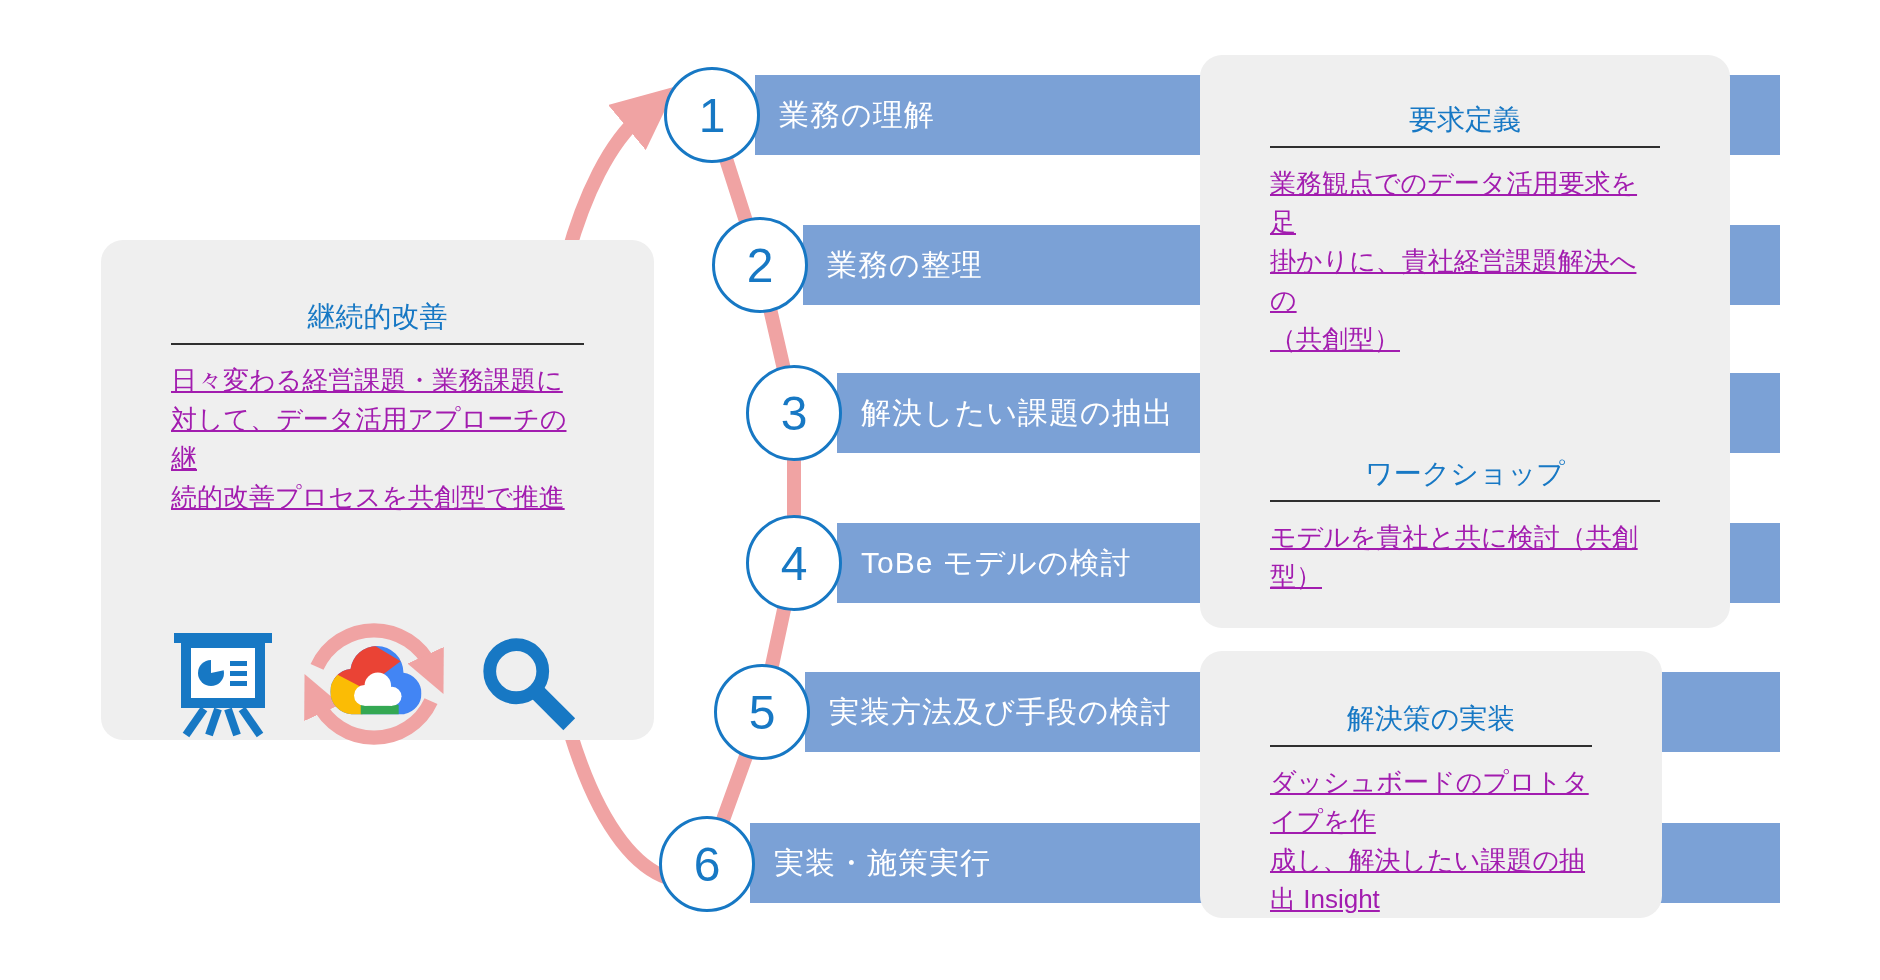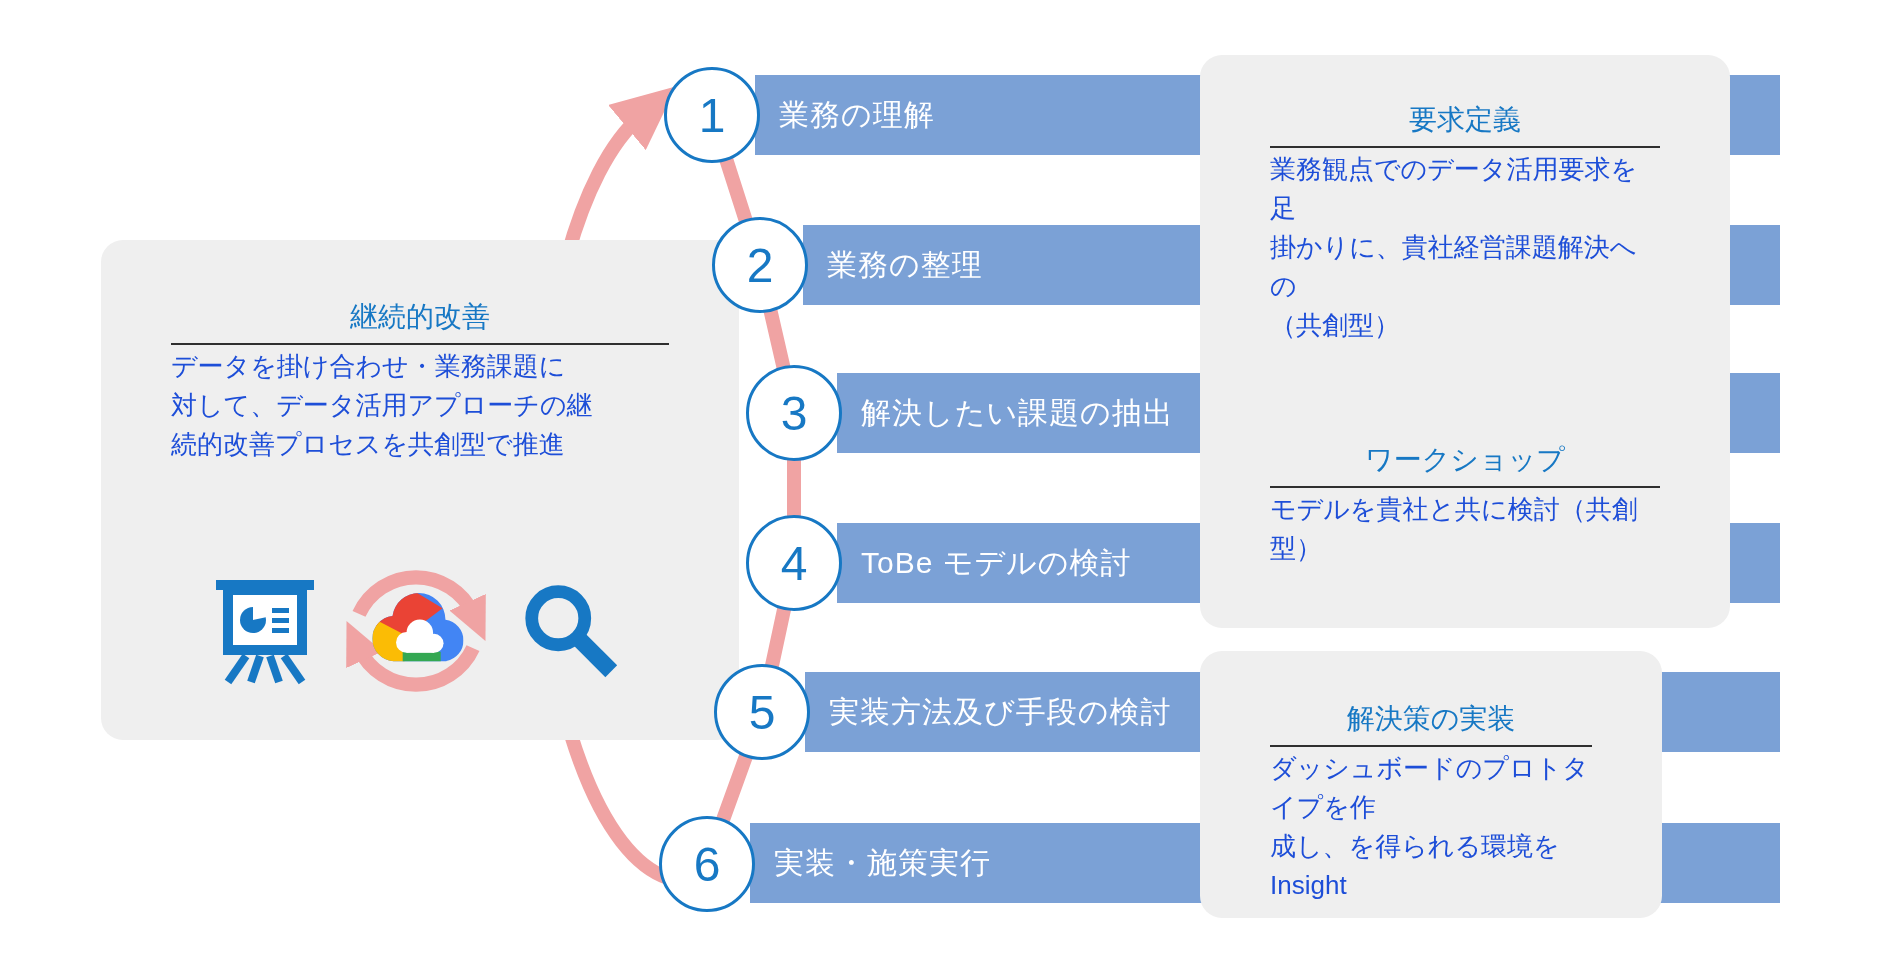--- a/index.html
+++ b/index.html
@@ -32,29 +32,29 @@
   .c2{left:712px;top:217px;}
   .c3{left:746px;top:365px;}
   .c4{left:746px;top:515px;}
   .c5{left:714px;top:664px;}
   .c6{left:659px;top:816px;}
   
   .panel{
     position:absolute;background:#efefef;border-radius:22px;z-index:3;
     box-sizing:border-box;padding:4px 70px;
   }
-  .panel-left {left:101px;top:240px;width:638px;height:500px;padding-top:57px;}
+  .panel-left {left:101px;top:240px;width:553px;height:500px;padding-top:57px;}
   .panel-rt   {left:1200px;top:55px;width:530px;height:573px;padding-top:45px;}
   .panel-rb   {left:1200px;top:651px;width:462px;height:267px;padding-top:48px;}
   .sec-title{
     color:#1778c4;font-size:28px;font-weight:500;text-align:center;
     line-height:40px;white-space:nowrap;
   }
   .rule{height:2px;background:#2f2f2f;margin-top:6px;}
-  .body-text{margin-top:2px;color:#1d4ed8;font-size:26px;line-height:39px;}
+  .body-text{margin-top:16px;color:#a21caf;font-size:26px;line-height:39px;text-decoration:underline;}
   .sec2{margin-top:95px;}
   
   .icon-row{
     margin-top:72px;display:flex;align-items:center;justify-content:center;gap:6px;
   }
 </style>
 </head>
 <body>
 
 <div class="canvas">
@@ -106,21 +106,21 @@
       <span>5</span>
     </div>
   <div class="circle c6">
       <span>6</span>
     </div>
 
   <div class="panel panel-left">
     <div class="sec-title">継続的改善</div>
     <div class="rule"></div>
     <div class="body-text">
-      <div>データを掛け合わせ・業務課題に</div>
+      <div>日々変わる経営課題・業務課題に</div>
       <div>対して、データ活用アプローチの継</div>
       <div>続的改善プロセスを共創型で推進</div>
     </div>
     <div class="icon-row">
 
       <svg width="100" height="112" viewBox="0 0 100 110">
         <rect x="1" y="4" width="98" height="10" fill="#1778c4"></rect>
         <rect x="13" y="14" width="74" height="60" fill="#ffffff" stroke="#1778c4" stroke-width="10"></rect>
         <circle cx="38" cy="44" r="13" fill="#1778c4"></circle>
         <path d="M38,44 L38,29 A15,15 0 0 1 52,41 Z" fill="#ffffff"></path>
@@ -185,17 +185,17 @@
         <div>モデルを貴社と共に検討（共創型）</div>
       </div>
     </div>
   </div>
 
   <div class="panel panel-rb">
     <div class="sec-title">解決策の実装</div>
     <div class="rule"></div>
     <div class="body-text">
       <div>ダッシュボードのプロトタイプを作</div>
-      <div>成し、を得られる環境を Insight</div>
+      <div>成し、解決したい課題の抽出 Insight</div>
     </div>
   </div>
 
 </div>
 
 </body></html>

